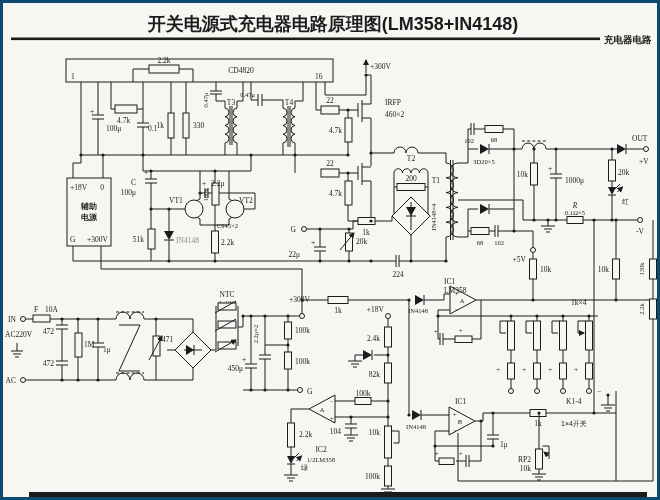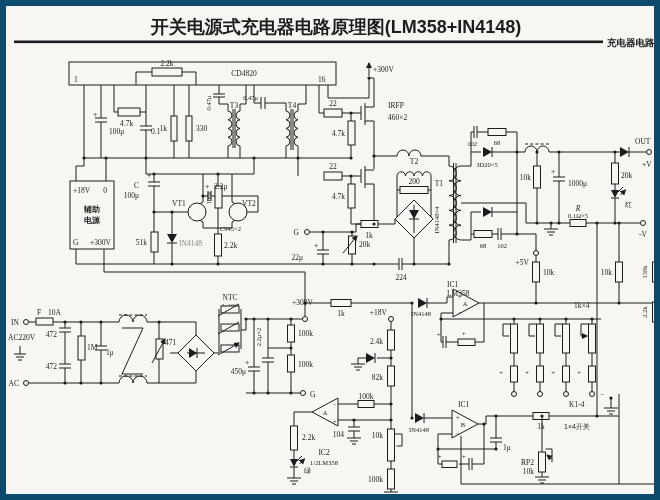--- a/index.html
+++ b/index.html
@@ -1,17 +1,17 @@
 <!DOCTYPE html>
 <html><head>
 <meta charset="utf-8">
 <style>
   html,body{margin:0;padding:0;background:#e8e7e4;}
   #page{position:relative;width:660px;height:500px;background:#f7f6f2;overflow:hidden;
-        font-family:"Liberation Serif",serif;border:6px solid #0c4a6e;box-sizing:border-box;}
+        font-family:"Liberation Serif",serif;border:3px solid #0c4a6e;box-sizing:border-box;}
   svg{position:absolute;left:0;top:0;}
   svg text{font-family:"Liberation Serif",serif;font-size:7.5px;fill:#1c1c1c;}
   svg text.ttl{font-family:"Liberation Sans",sans-serif;font-size:18px;font-weight:bold;}
   svg text.side{font-family:"Liberation Sans",sans-serif;font-size:9.5px;font-weight:bold;}
   svg text.cjk{font-family:"Liberation Sans",sans-serif;font-size:8px;font-weight:bold;}
   svg text.cjks{font-family:"Liberation Sans",sans-serif;font-size:7px;}
   svg text.sm{font-size:6.5px;}
   svg text.it{font-style:italic;}
   svg text.mut{fill:#8a8a8a;}
   .w{stroke:#1c1c1c;stroke-width:1;fill:none;}

